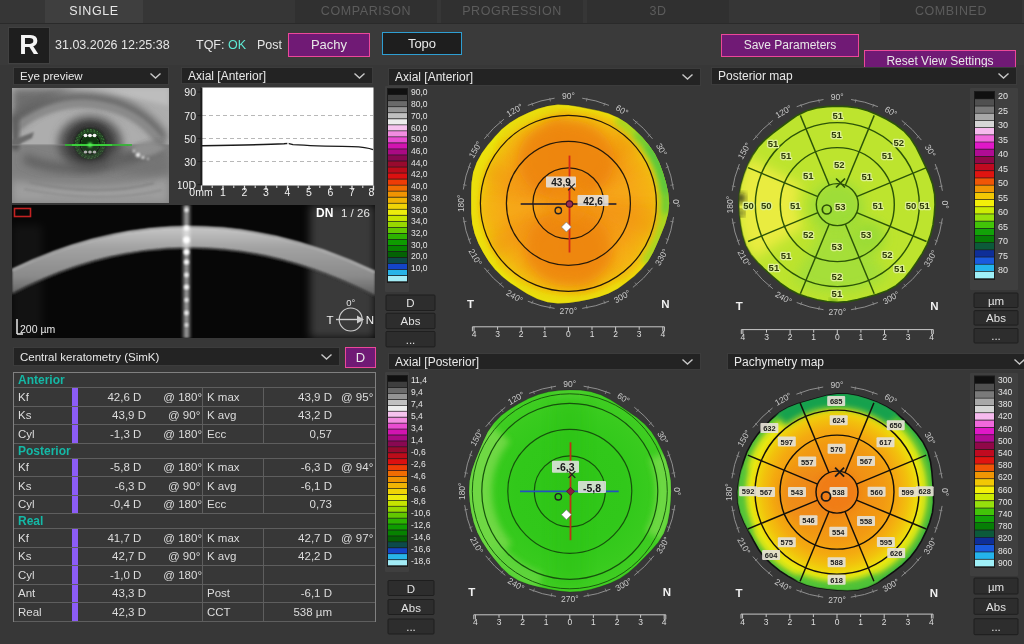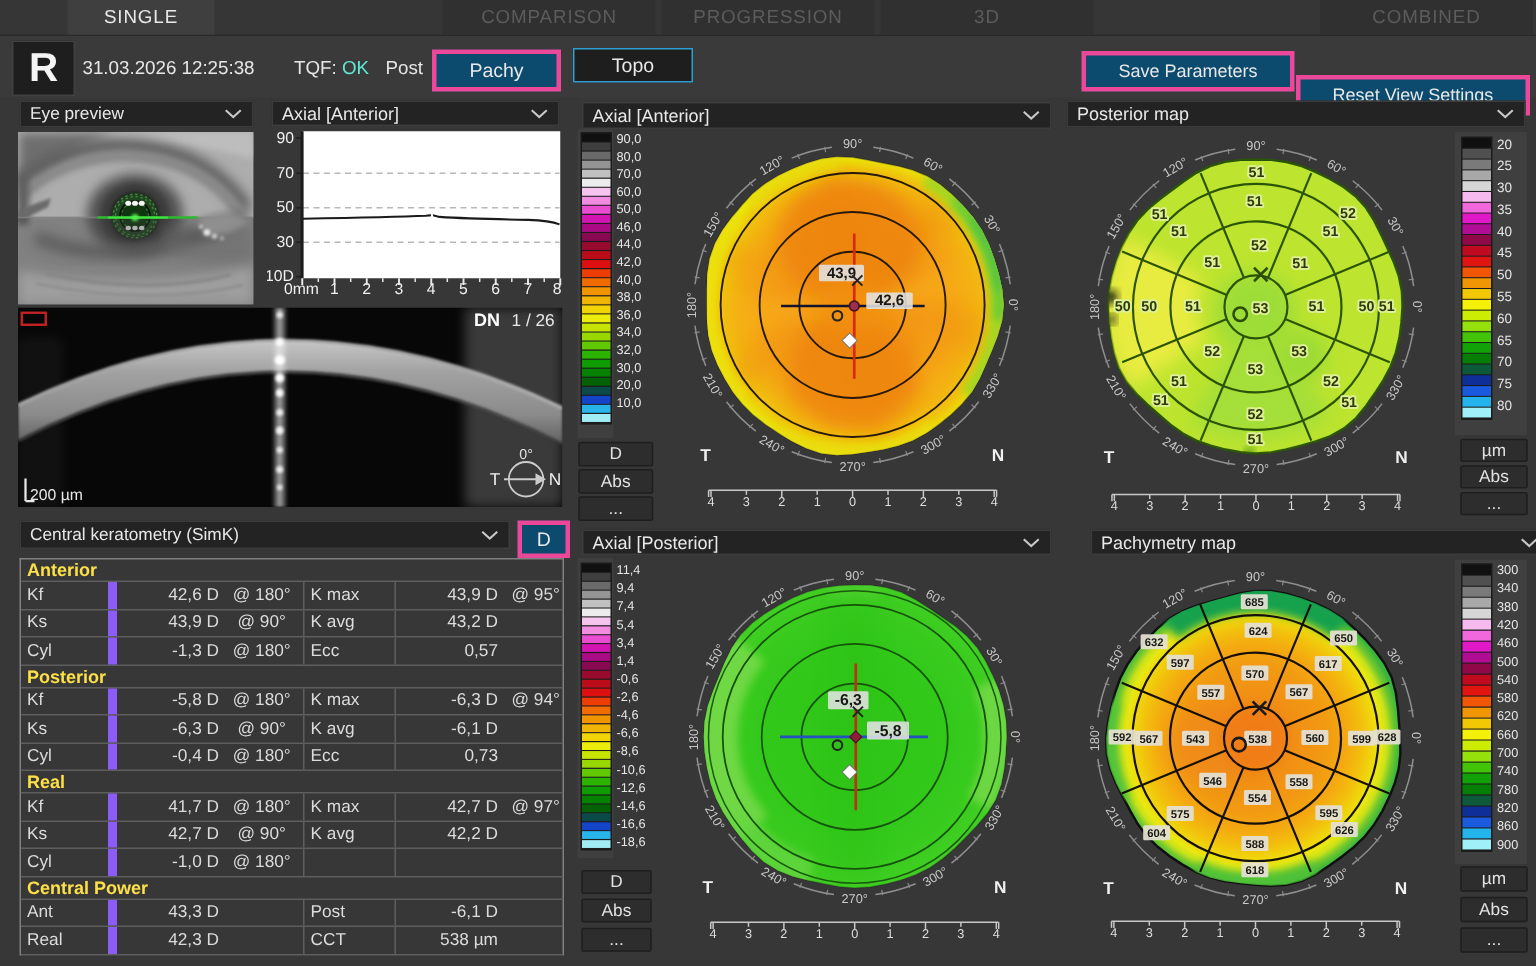--- a/index.html
+++ b/index.html
@@ -1,33 +1,33 @@
 <!DOCTYPE html>
 <html><head><meta charset="utf-8"><style>
 html,body{margin:0;padding:0}
 body{width:1024px;height:644px;background:#373737;font-family:"Liberation Sans",sans-serif;position:relative;overflow:hidden}
 .tabbar{position:absolute;left:0;top:0;width:1024px;height:23px;background:#363636;border-bottom:1px solid #2a2a2a}
 .tab{position:absolute;top:0;height:23px;background:#303030;color:#5c5c5c;font-size:12.5px;letter-spacing:0.6px;text-align:center;line-height:23px}
 .tab.active{background:#3f3f3f;color:#e8e8e8}
 .toolbar{position:absolute;left:0;top:24px;width:1024px;height:41px;background:#3a3a3a}
 .rbox{position:absolute;left:8px;top:3px;width:40px;height:35px;background:#1e1e1e;border:1px solid #414141;color:#f5f5f5;font-size:27px;font-weight:bold;text-align:center;line-height:34px}
 .txt{position:absolute;color:#e6e6e6;white-space:nowrap}
-.btn{position:absolute;background:#0c4a6e;border:3px solid #ec4899;color:#e8e8e8;font-size:13px;text-align:center}
+.btn{position:absolute;background:#701a75;border:1px solid #ec4899;color:#e8e8e8;font-size:13px;text-align:center}
 .btn.topo{border:1.5px solid #2e9ed2;background:#1e1e1e}
 .phead{position:absolute;background:#232323;border:1px solid #3c3c3c;color:#e8e8e8;display:flex;align-items:center;justify-content:space-between;padding:0 6px;box-sizing:border-box}
 .chev{display:flex;align-items:center}
 .simk{position:absolute;left:13px;top:372px;width:361px;border:1px solid #808080;border-bottom:none;font-size:11.5px;color:#dcdcdc;background:#373737}
 .trow{display:flex;height:17.5px;align-items:center;border-bottom:1px solid #5e5e5e}
-.trow.sec{height:14px;font-size:12px;color:#fde047;padding-left:4px}
+.trow.sec{height:14px;font-size:12px;color:#14b8a6;padding-left:4px}
 .trow .c1{width:54px;padding-left:4px;border-right:6px solid #8b5cf6;align-self:stretch;display:flex;align-items:center}
 .trow .c2{width:124px;border-right:1px solid #5e5e5e;align-self:stretch;display:flex;align-items:center}
 .trow .c3{width:56px;padding-left:4px;border-right:1px solid #5e5e5e;align-self:stretch;display:flex;align-items:center}
 .trow .c4{flex:1;display:flex;align-items:center}
 .c2 .v{width:68px;text-align:right;white-space:nowrap}
-.c2 .a{flex:1;text-align:center;padding-left:1px;white-space:nowrap}
+.c2 .a{flex:1;text-align:left;padding-left:22px;white-space:nowrap}
 .c4 .v{width:68px;text-align:right;white-space:nowrap}
 .c4 .a{flex:1;text-align:left;padding-left:9px;white-space:nowrap}
 </style></head><body>
 <div class="tabbar">
     <div class="tab active" style="left:45px;width:98px">SINGLE</div>
     <div class="tab" style="left:295px;width:142px">COMPARISON</div>
     <div class="tab" style="left:441px;width:142px">PROGRESSION</div>
     <div class="tab" style="left:587px;width:142px">3D</div>
     <div class="tab" style="left:880px;width:142px">COMBINED</div>
   </div>
@@ -356,23 +356,20 @@
       <span class="c1">Cyl</span>
       <span class="c2">
         <span class="v">-1,0 D</span>
         <span class="a">@ 180°</span>
       </span>
       <span class="c3"></span>
       <span class="c4">
         <span class="v"></span>
         <span class="a"></span>
       </span>
-    </div>
-    <div class="trow sec">
-      <b>Central Power</b>
     </div>
     <div class="trow">
       <span class="c1">Ant</span>
       <span class="c2">
         <span class="v">43,3 D</span>
         <span class="a"></span>
       </span>
       <span class="c3">Post</span>
       <span class="c4">
         <span class="v">-6,1 D</span>

